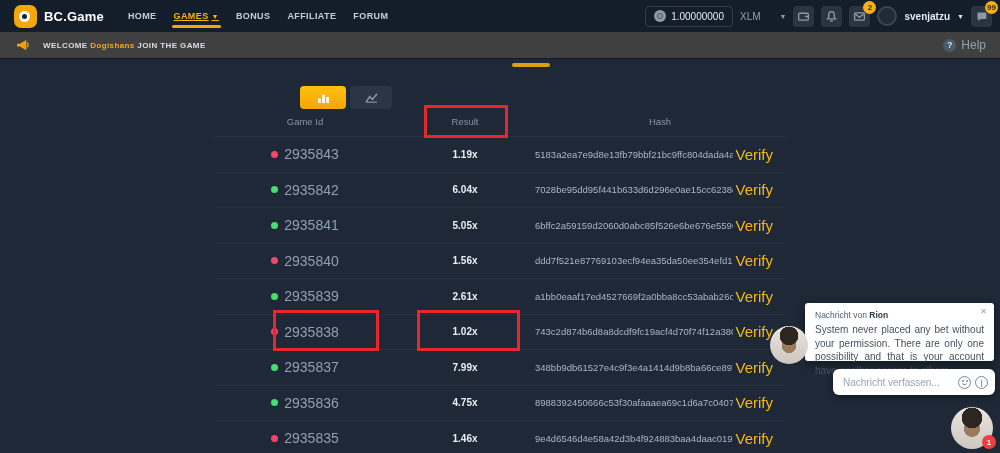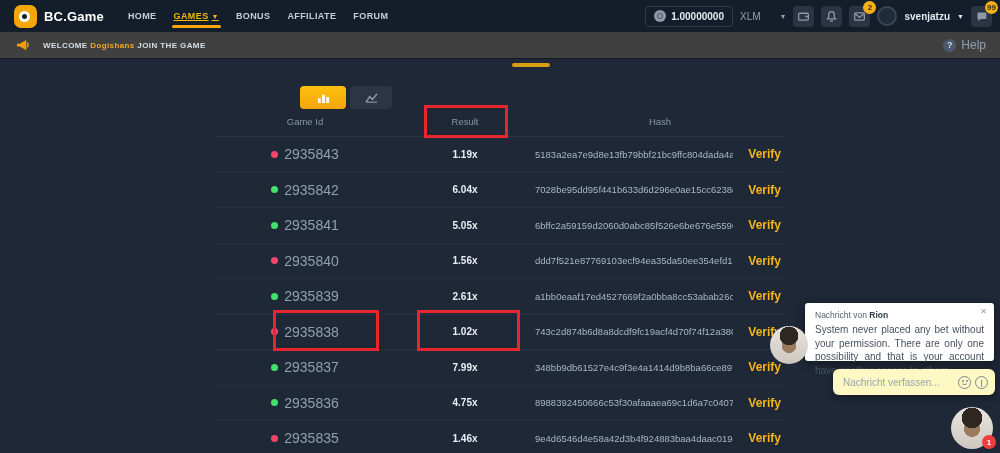--- a/index.html
+++ b/index.html
@@ -15,21 +15,21 @@
   .brand { color:#fff; font-size:13px; font-weight:bold; letter-spacing:.2px; }
   .nav { display:flex; align-items:center; gap:17px; margin-left:24px; height:32px; }
   .nav-item { position:relative; height:24px; display:flex; align-items:center; font-size:9px; font-weight:bold; letter-spacing:.4px; color:#c3ced9; cursor:pointer;text-align:right; }
   .nav-item.active { color:#f5b70d;text-decoration:underline; }
   .nav-item.active .underline { position:absolute; left:-2px; right:-2px; bottom:0; height:3px; background:#f5a70a; border-radius:2px; }
   .caret { font-size:7px; margin-left:3px; color:inherit; }
   .hdr-right { position:absolute; right:8px; top:0; height:32px; display:flex; align-items:center; gap:7px; }
   .balance-box { display:flex; align-items:center; gap:5px; border:1px solid #303c4c; border-radius:4px; height:21px; padding:0 8px; }
   .coin-ic { width:12px; height:12px; border-radius:50%; background:#8d99a6; position:relative; }
   .coin-ic::after { content:""; position:absolute; inset:3px; border-radius:50%; border:1.5px solid #4a5563; }
-  .bal-amt { color:#e3eaf2; font-size:10px; font-weight:bold; }
+  .bal-amt { color:#e3eaf2; font-size:10px; font-weight:normal; }
   .cur-wrap { display:flex; align-items:center; gap:16px; color:#93a1b1; font-size:10px; font-weight:normal; cursor:pointer; }
   .icon-btn { width:21px; height:21px; background:#2a3442; border-radius:4px; display:flex; align-items:center; justify-content:center; position:relative; cursor:pointer; }
   .icon-btn svg { stroke:#8d99a6; fill:none; stroke-width:1.6; }
   .badge-amber { position:absolute; top:-5px; right:-6px; min-width:13px; height:13px; border-radius:7px; background:#f5b117; color:#3a2c00; font-size:8px; font-weight:bold; display:flex; align-items:center; justify-content:center; padding:0 2px; }
   .hdr-avatar { width:20px; height:20px; border-radius:50%; background:#202b3a; border:2px solid #3a4656; cursor:pointer; }
   .uname { display:flex; align-items:center; gap:4px; color:#e3eaf2; font-size:10px; font-weight:bold; cursor:pointer; }
 
   
   .announce { position:absolute; left:0; top:32px; width:1000px; height:27px; background:#404040; border-bottom:1px solid #121a26; display:flex; align-items:center; z-index:19; }
   .mega { margin-left:16px; }
@@ -54,42 +54,42 @@
   .col-hash { width:250px; text-align:center; }
   .trow { display:flex; height:35.5px; align-items:center; border-bottom:1px solid #253142; }
   .c-id { width:180px; display:flex; align-items:center; justify-content:center; gap:6px; }
   .dot { width:7px; height:7px; border-radius:50%; }
   .dot.red { background:#f4466a; }
   .dot.green { background:#43e06c; }
   .idtxt { color:#8fa0b0; font-size:14px; }
   .c-res { width:140px; text-align:center; color:#e9eef4; font-size:10px; font-weight:bold; }
   .c-hash { width:250px; display:flex; align-items:center; }
   .hashtxt { width:198px; overflow:hidden; white-space:nowrap; color:#a9b7c6; font-size:9.5px; }
-  .verify { margin-left:auto; margin-right:4px; color:#f7b618; font-size:12px; font-weight:bold; cursor:pointer; }
+  .verify { margin-left:auto; margin-right:12px; color:#f7b618; font-size:15px; font-weight:normal; cursor:pointer; }
 
   
   .ann { position:absolute; border:3px solid #e8262d; z-index:15; }
   .ann-result-header { left:424px; top:105px; width:84px; height:33px; }
   .ann-gameid { left:273px; top:310px; width:106px; height:41px; }
   .ann-result { left:417px; top:310px; width:103px; height:41px; }
 
   
   .msg-card { position:absolute; left:805px; top:303px; width:189px; height:58px; background:#fff; border-radius:3px; box-shadow:0 2px 8px rgba(0,0,0,.45); padding:7px 10px 6px 10px; z-index:30; }
   .msg-from { font-size:8.5px; color:#55606e; }
   .msg-from b { color:#303b48; }
   .msg-body { margin-top:3px; font-size:10px; line-height:13.5px; color:#46525f; text-align:justify; }
   .msg-close { position:absolute; top:5px; right:7px; font-size:8px; color:#98a2ad; cursor:pointer; line-height:1; }
   .avatar-face { border-radius:50%;
     background:
       radial-gradient(circle at 50% 26%, #2e2620 0 27%, transparent 28%),
       radial-gradient(circle at 50% 52%, #9c7a5e 0 26%, transparent 27%),
       linear-gradient(#e9e5e0, #cdc7bf);
   }
   .mini-avatar { position:absolute; left:770px; top:326px; width:38px; height:38px; z-index:31; cursor:pointer; }
-  .chat-input-bar { position:absolute; left:833px; top:369px; width:162px; height:26px; background:#fef9c3; border-radius:6px; box-shadow:0 2px 6px rgba(0,0,0,.4); display:flex; align-items:center; padding:0 7px 0 10px; z-index:30; }
+  .chat-input-bar { position:absolute; left:833px; top:369px; width:162px; height:26px; background:#ffffff; border-radius:6px; box-shadow:0 2px 6px rgba(0,0,0,.4); display:flex; align-items:center; padding:0 7px 0 10px; z-index:30; }
   .chat-input { flex:1; min-width:0; border:none; outline:none; font-size:10px; color:#46525f; font-family:"Liberation Sans", sans-serif; background:transparent; }
   .chat-input::placeholder { color:#98a4b1; }
   .ci-icon { width:13px; height:13px; border-radius:50%; border:1px solid #7a8794; display:flex; align-items:center; justify-content:center; margin-left:4px; cursor:pointer; flex:none; color:#7a8794; }
   .smiley { position:relative; }
   .smiley::before { content:""; position:absolute; top:3.5px; left:3px; width:2px; height:2px; background:#7a8794; border-radius:50%; box-shadow:4px 0 0 #7a8794; }
   .smiley::after { content:""; position:absolute; bottom:2.5px; left:3px; width:5px; height:2.5px; border-bottom:1.2px solid #7a8794; border-radius:0 0 5px 5px; }
   .bang { font-size:8px; font-weight:bold; }
   .big-avatar { position:absolute; left:951px; top:407px; width:42px; height:42px; z-index:31; cursor:pointer; }
   .red-badge { position:absolute; right:-3px; bottom:0px; width:14px; height:14px; border-radius:50%; background:#f03e3e; color:#fff; font-size:8px; font-weight:bold; display:flex; align-items:center; justify-content:center; }
 </style>

